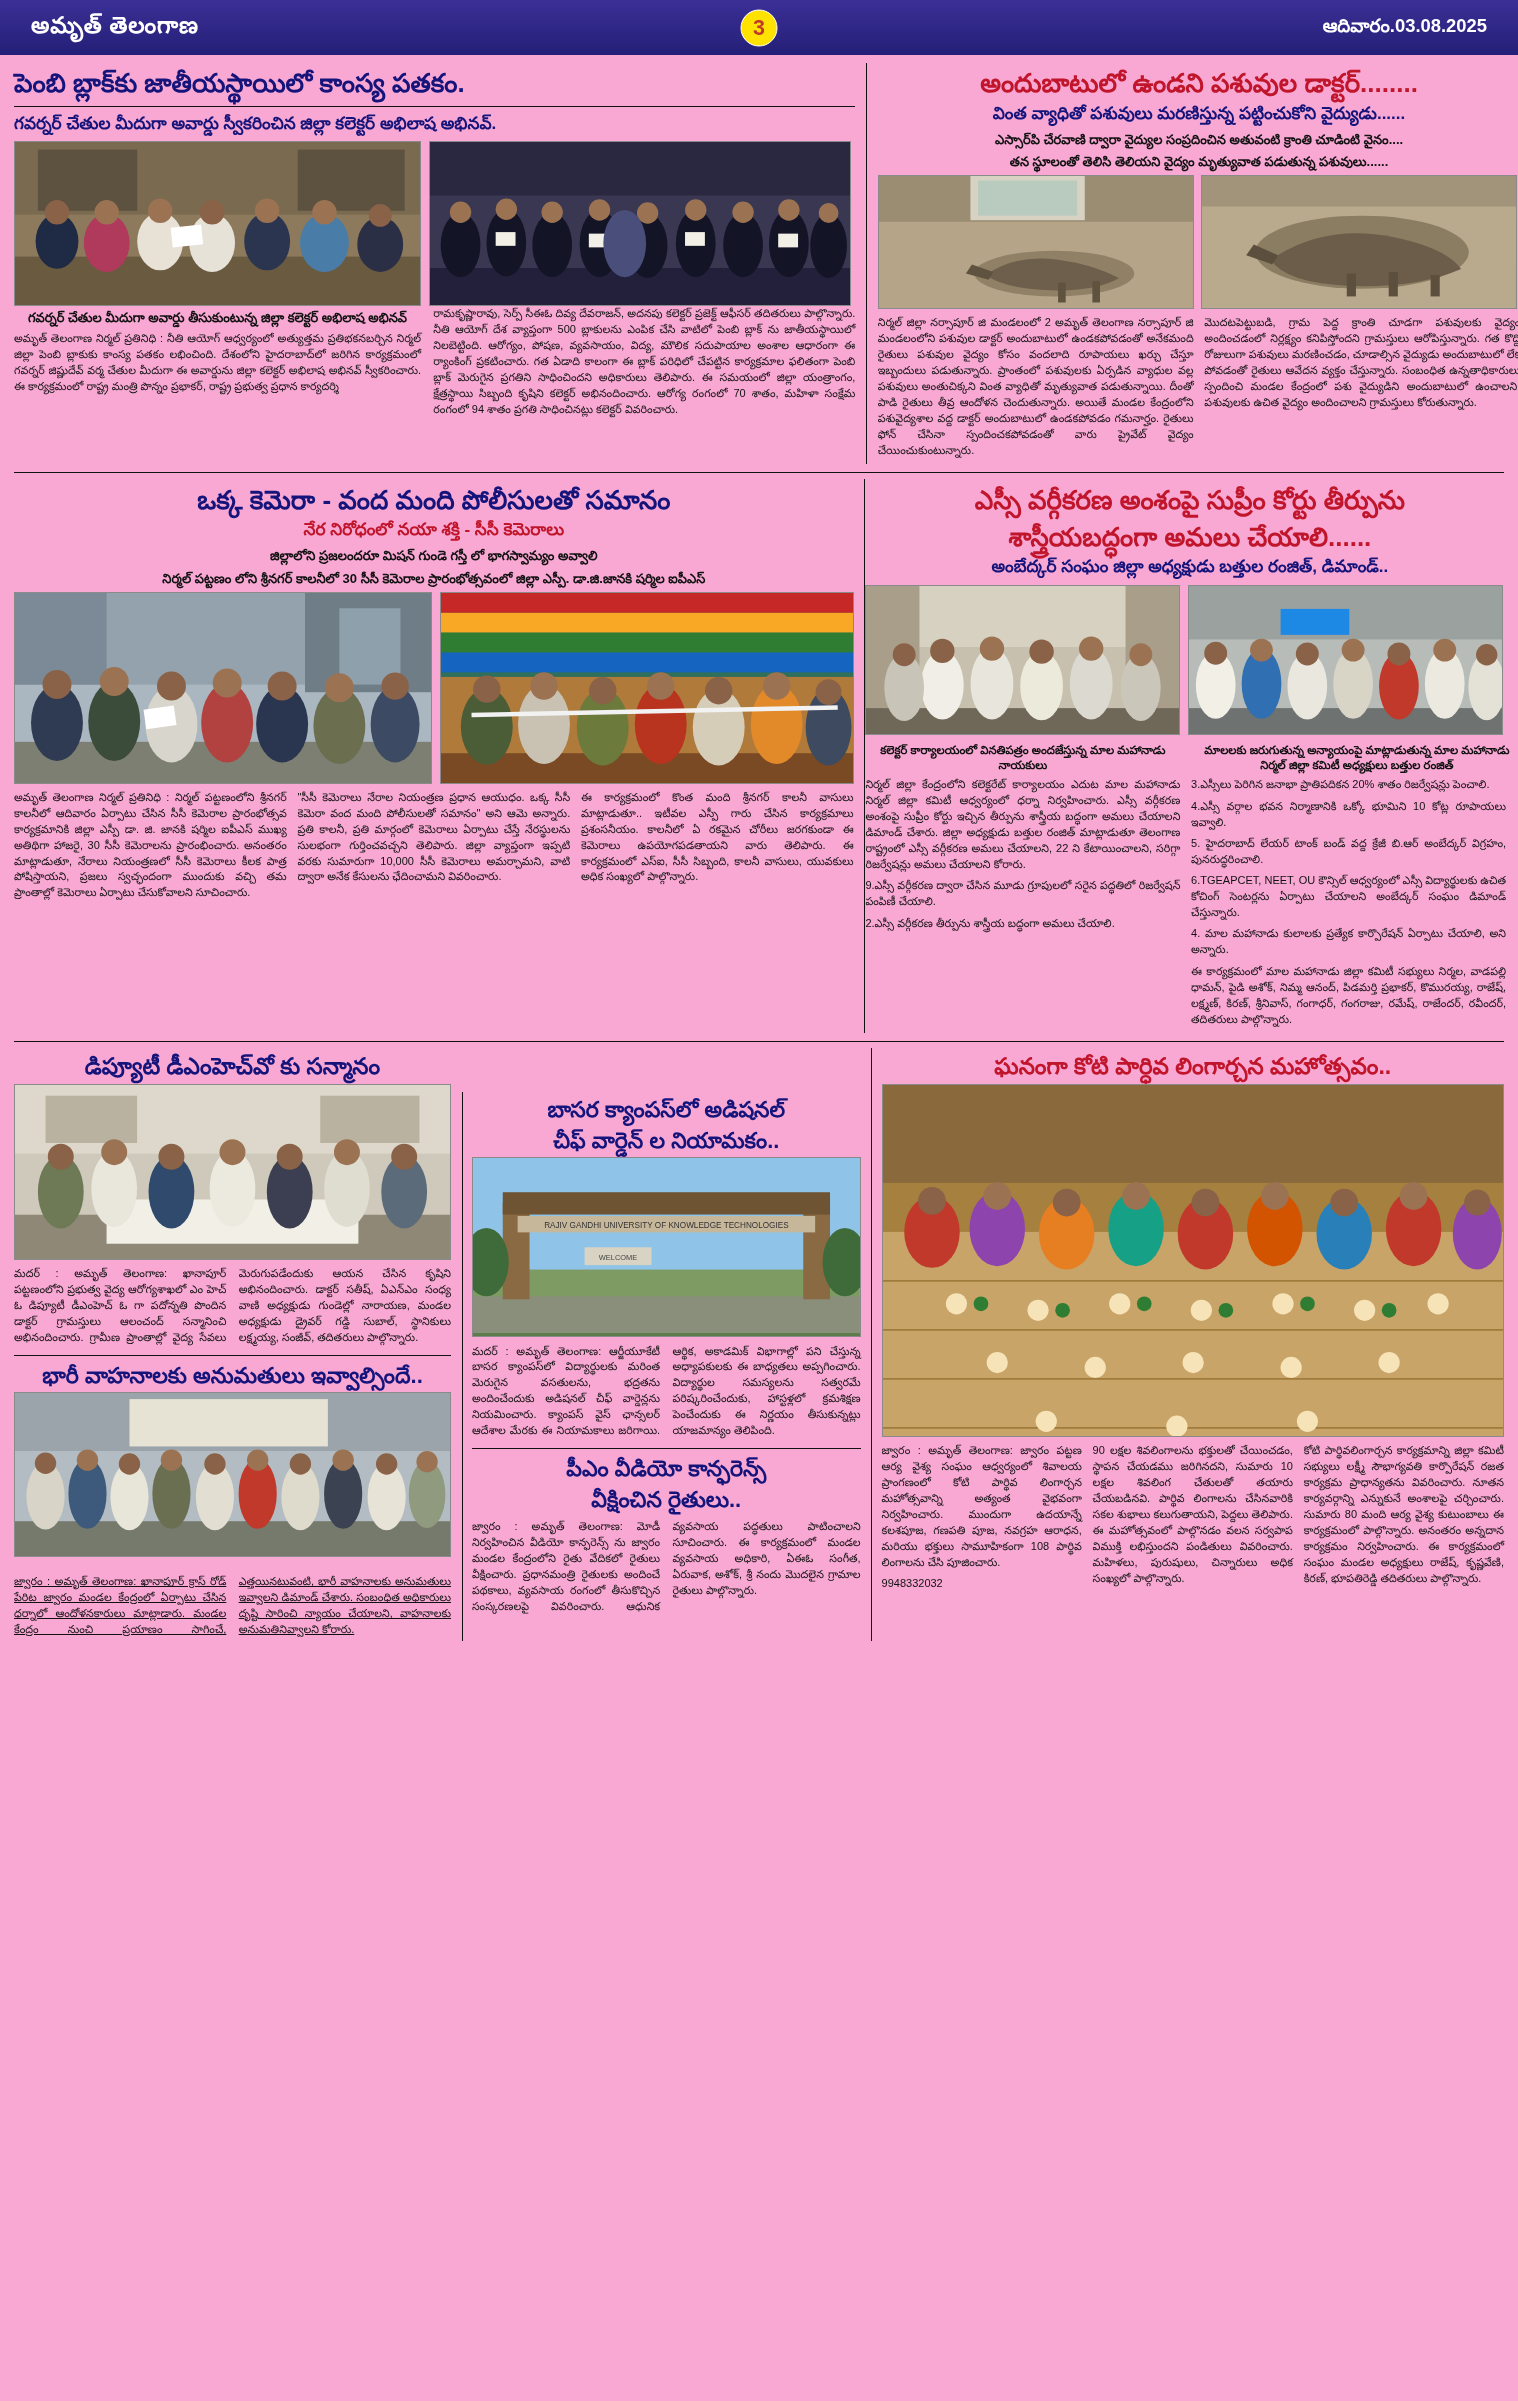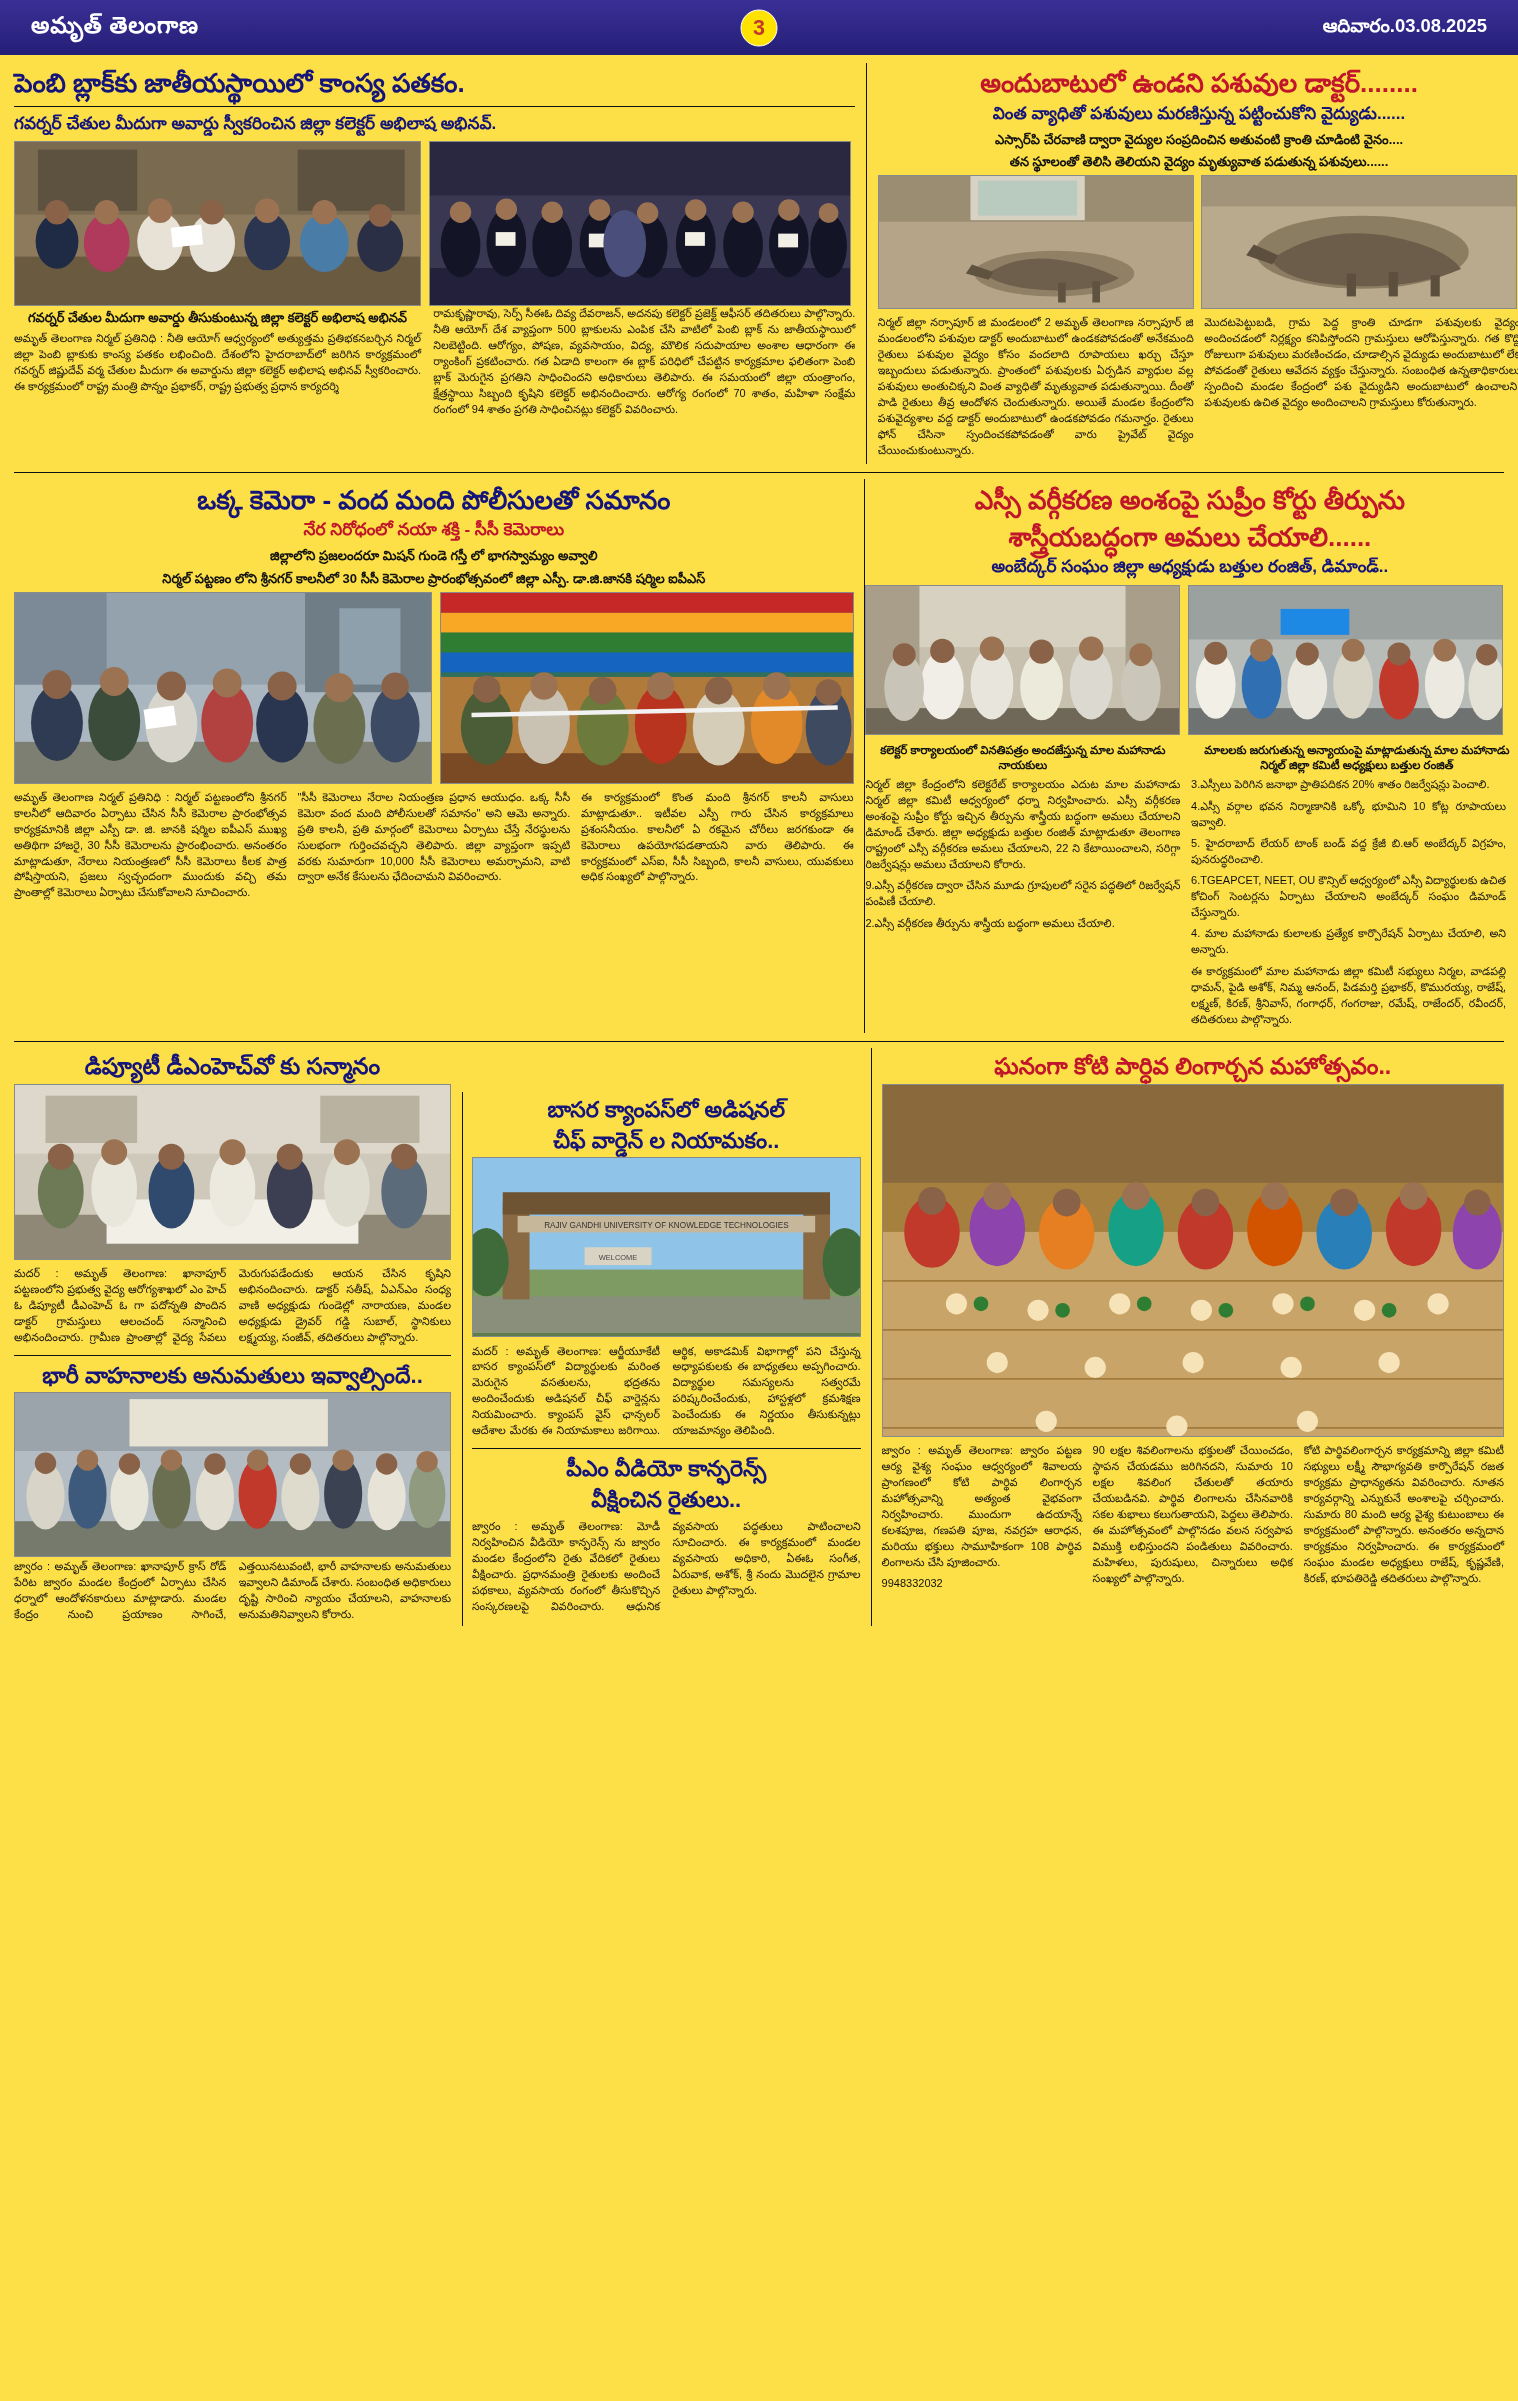--- a/index.html
+++ b/index.html
@@ -6,21 +6,21 @@
   html, body { margin:0; padding:0; }
   body {
     width: 1518px;
     background: #ffffff;
     font-family: "Liberation Sans", sans-serif;
     color: #111;
   }
   .page {
     width: 1518px;
     min-height: 2401px;
-    background: #fde047;
+    background: #f9a8d4;
     padding: 0;
     position: relative;
   }
 
   
   .masthead {
     height: 55px;
     background: #2d2a8c;
     background: linear-gradient(180deg,#3b2f96 0%, #241f77 100%);
     display: flex;
@@ -532,21 +532,21 @@
                 <circle cx="374" cy="93" r="14" fill="#8a6247"></circle>
               <ellipse cx="430" cy="132" rx="25" ry="46" fill="#3b4251"></ellipse>
                 <circle cx="430" cy="88" r="14" fill="#9c7352"></circle>
               <ellipse cx="487" cy="136" rx="25" ry="44" fill="#e7e3d6"></ellipse>
                 <circle cx="487" cy="93" r="14" fill="#8a6247"></circle>
               <ellipse cx="540" cy="133" rx="24" ry="44" fill="#8f9a7e"></ellipse>
                 <circle cx="540" cy="90" r="14" fill="#9c7352"></circle>
             </g>
           </svg>
         </div>
-        <div class="text colsplit2" style="margin-top:2px;">
+        <div class="text colsplit2" style="margin-top:17px;text-decoration:underline;">
           <p>జ్వారం : అమృత్ తెలంగాణ:            ఖానాపూర్ క్రాస్ రోడ్ పేరిట జ్వారం మండల కేంద్రంలో ఏర్పాటు చేసిన ధర్నాలో ఆందోళనకారులు మాట్లాడారు. మండల కేంద్రం నుంచి ప్రయాణం సాగించే, ఎత్తయినటువంటి, భారీ వాహనాలకు అనుమతులు ఇవ్వాలని డిమాండ్ చేశారు. సంబంధిత అధికారులు దృష్టి సారించి న్యాయం చేయాలని, వాహనాలకు అనుమతినివ్వాలని కోరారు.</p>
         </div>
       </div>
 
       <div class="c3b rule-v" style="padding-left:9.2px;margin-top:44px;">
         <h1 class="headline center" style="font-size:22px;">బాసర క్యాంపస్‌లో అడిషనల్</h1>
         <h1 class="headline center" style="font-size:22px;margin-top:0;">చీఫ్ వార్డెన్ ల నియామకం..</h1>
         <div class="photo ph-gate" style="width:100%;height:180px;">
           <svg class="ph-inner" viewBox="0 0 520 235" preserveAspectRatio="none">
             <rect width="520" height="235" fill="#8fc4e8"></rect>

